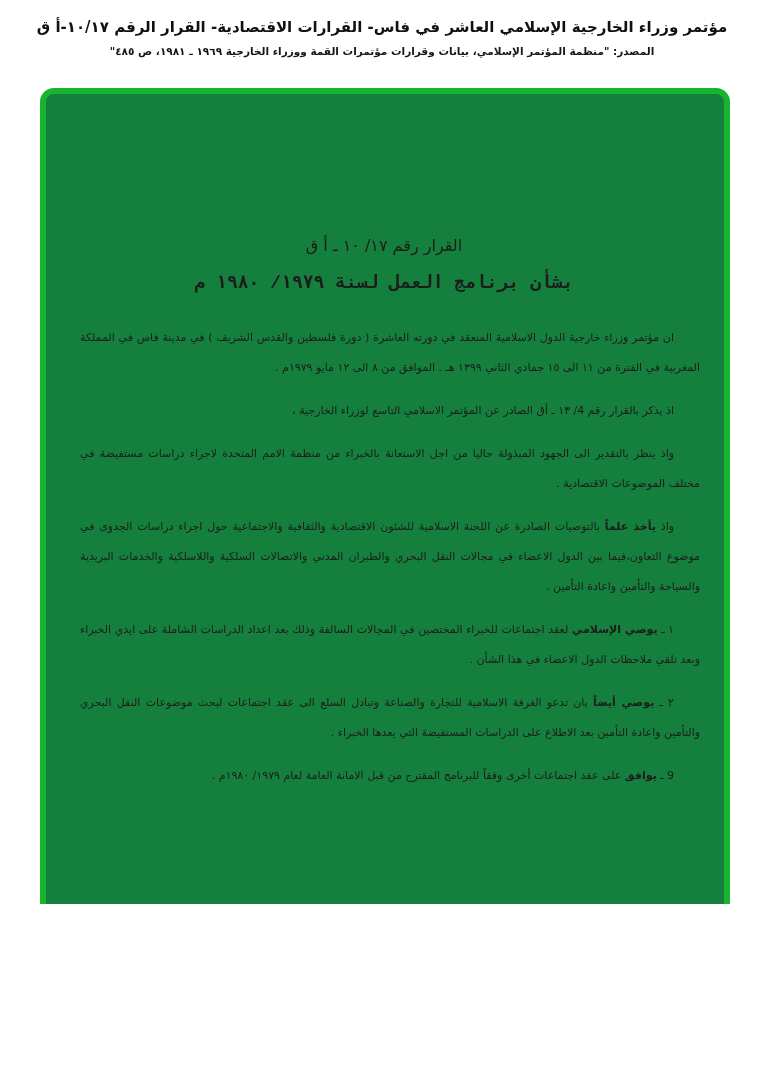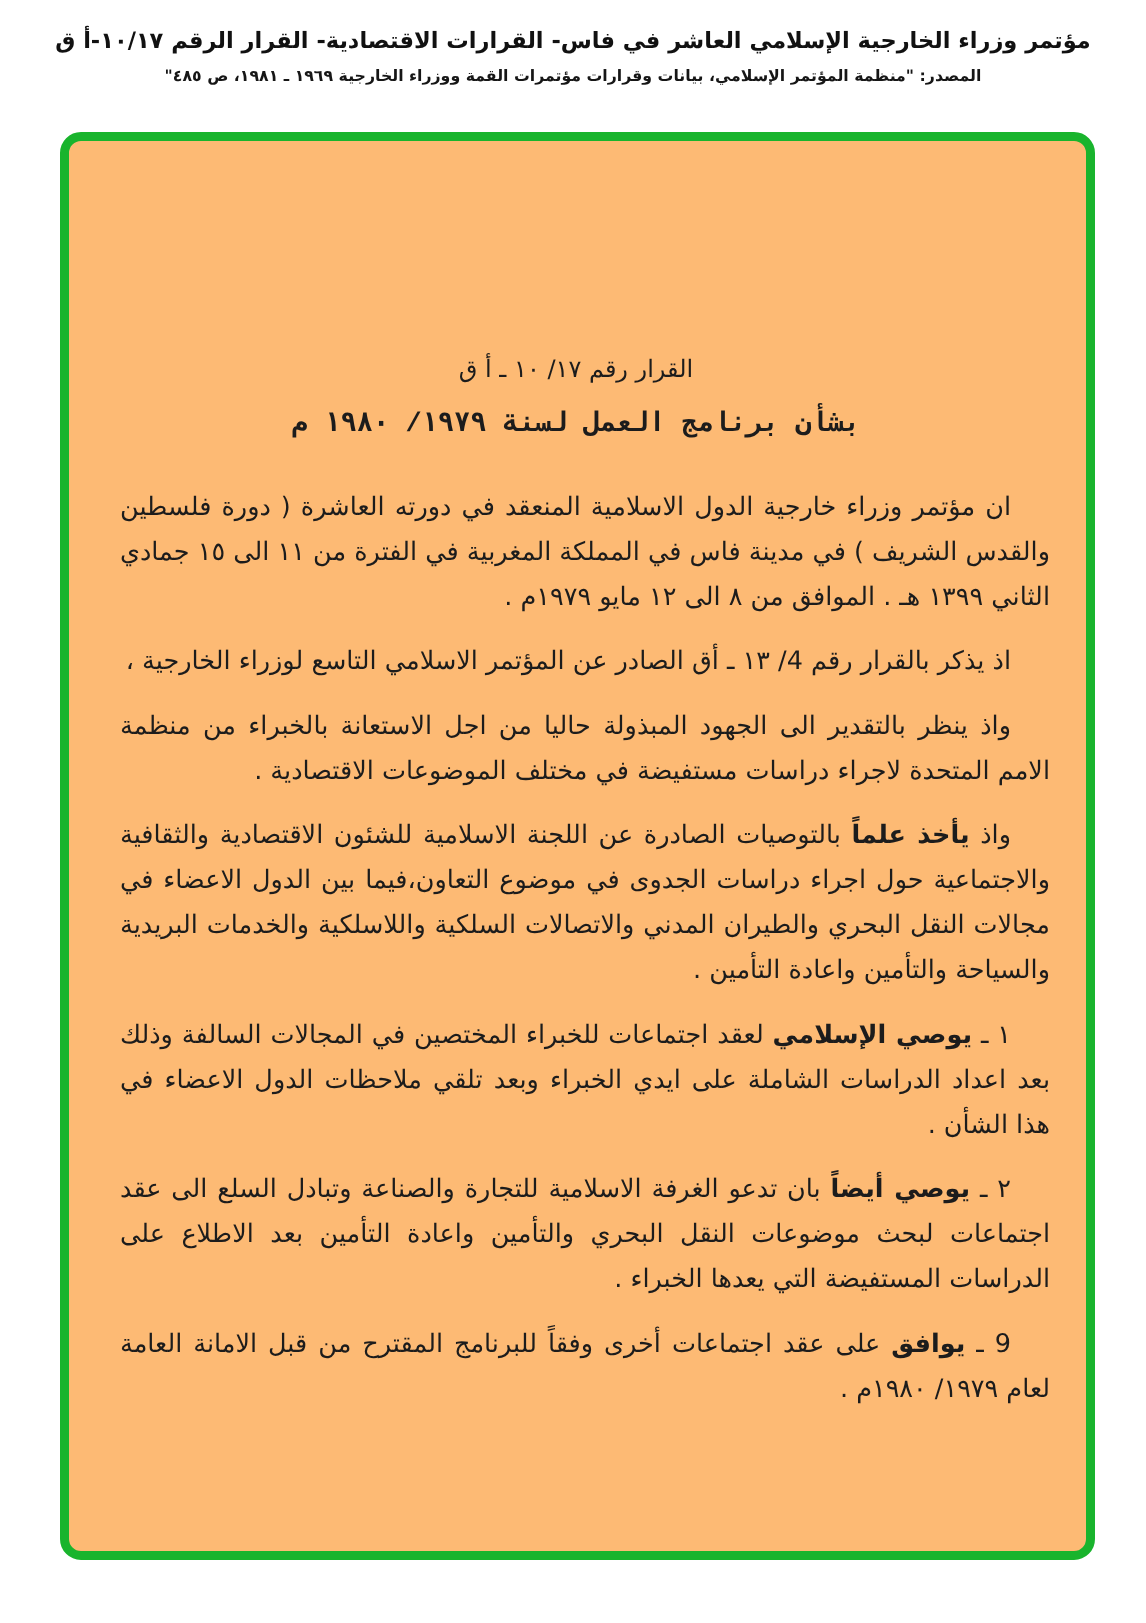--- a/index.html
+++ b/index.html
@@ -1,30 +1,30 @@
 <!DOCTYPE html>
 <html lang="ar"><head>
 <meta charset="utf-8">
 <style>
   html,body{margin:0;padding:0;}
   body{background:#ffffff;font-family:"DejaVu Sans", sans-serif;}
-  .page{position:relative;width:764px;height:1082px;background:#ffffff;overflow:hidden;}
+  .page{position:relative;width:764px;height:904px;background:#ffffff;overflow:hidden;}
 
   .scan-header{position:absolute;top:16px;left:0;width:764px;direction:rtl;text-align:center;color:#111;}
   .scan-header .h-line1{font-size:15px;font-weight:bold;letter-spacing:0;line-height:1.5;}
   .scan-header .h-line2{font-size:10.5px;font-weight:bold;margin-top:6px;color:#161616;}
 
   .doc-frame{position:absolute;left:40px;top:88px;width:678px;height:940px;
-             border:6px solid #19b42d;border-radius:14px;background:#fdba74;box-sizing:content-box;}
+             border:6px solid #19b42d;border-radius:14px;background:#15803d;box-sizing:content-box;}
   .doc-content{position:absolute;inset:0;padding:142px 24px 0 22px;direction:rtl;color:#1c1c1c;}
 
   .doc-title1{text-align:center;font-size:16px;font-weight:normal;margin:0 0 16px 0;}
   .doc-title2{text-align:center;font-size:18px;font-weight:bold;margin:0 0 30px 0;font-family:Liberation Mono, monospace;}
 
-  .para{font-size:17px;line-height:30px;text-align:justify;text-indent:26px;margin:0 0 13px 12px;}
+  .para{font-size:11px;line-height:30px;text-align:justify;text-indent:26px;margin:0 0 13px 12px;}
   .para:last-child{margin-bottom:0;}
   .b{font-weight:bold;}
 </style>
 </head>
 <body>
 
 <div class="page">
 
   <div class="scan-header">
     <div class="h-line1">مؤتمر وزراء الخارجية الإسلامي العاشر في فاس- القرارات الاقتصادية- القرار الرقم ١٠/١٧-أ ق</div>

